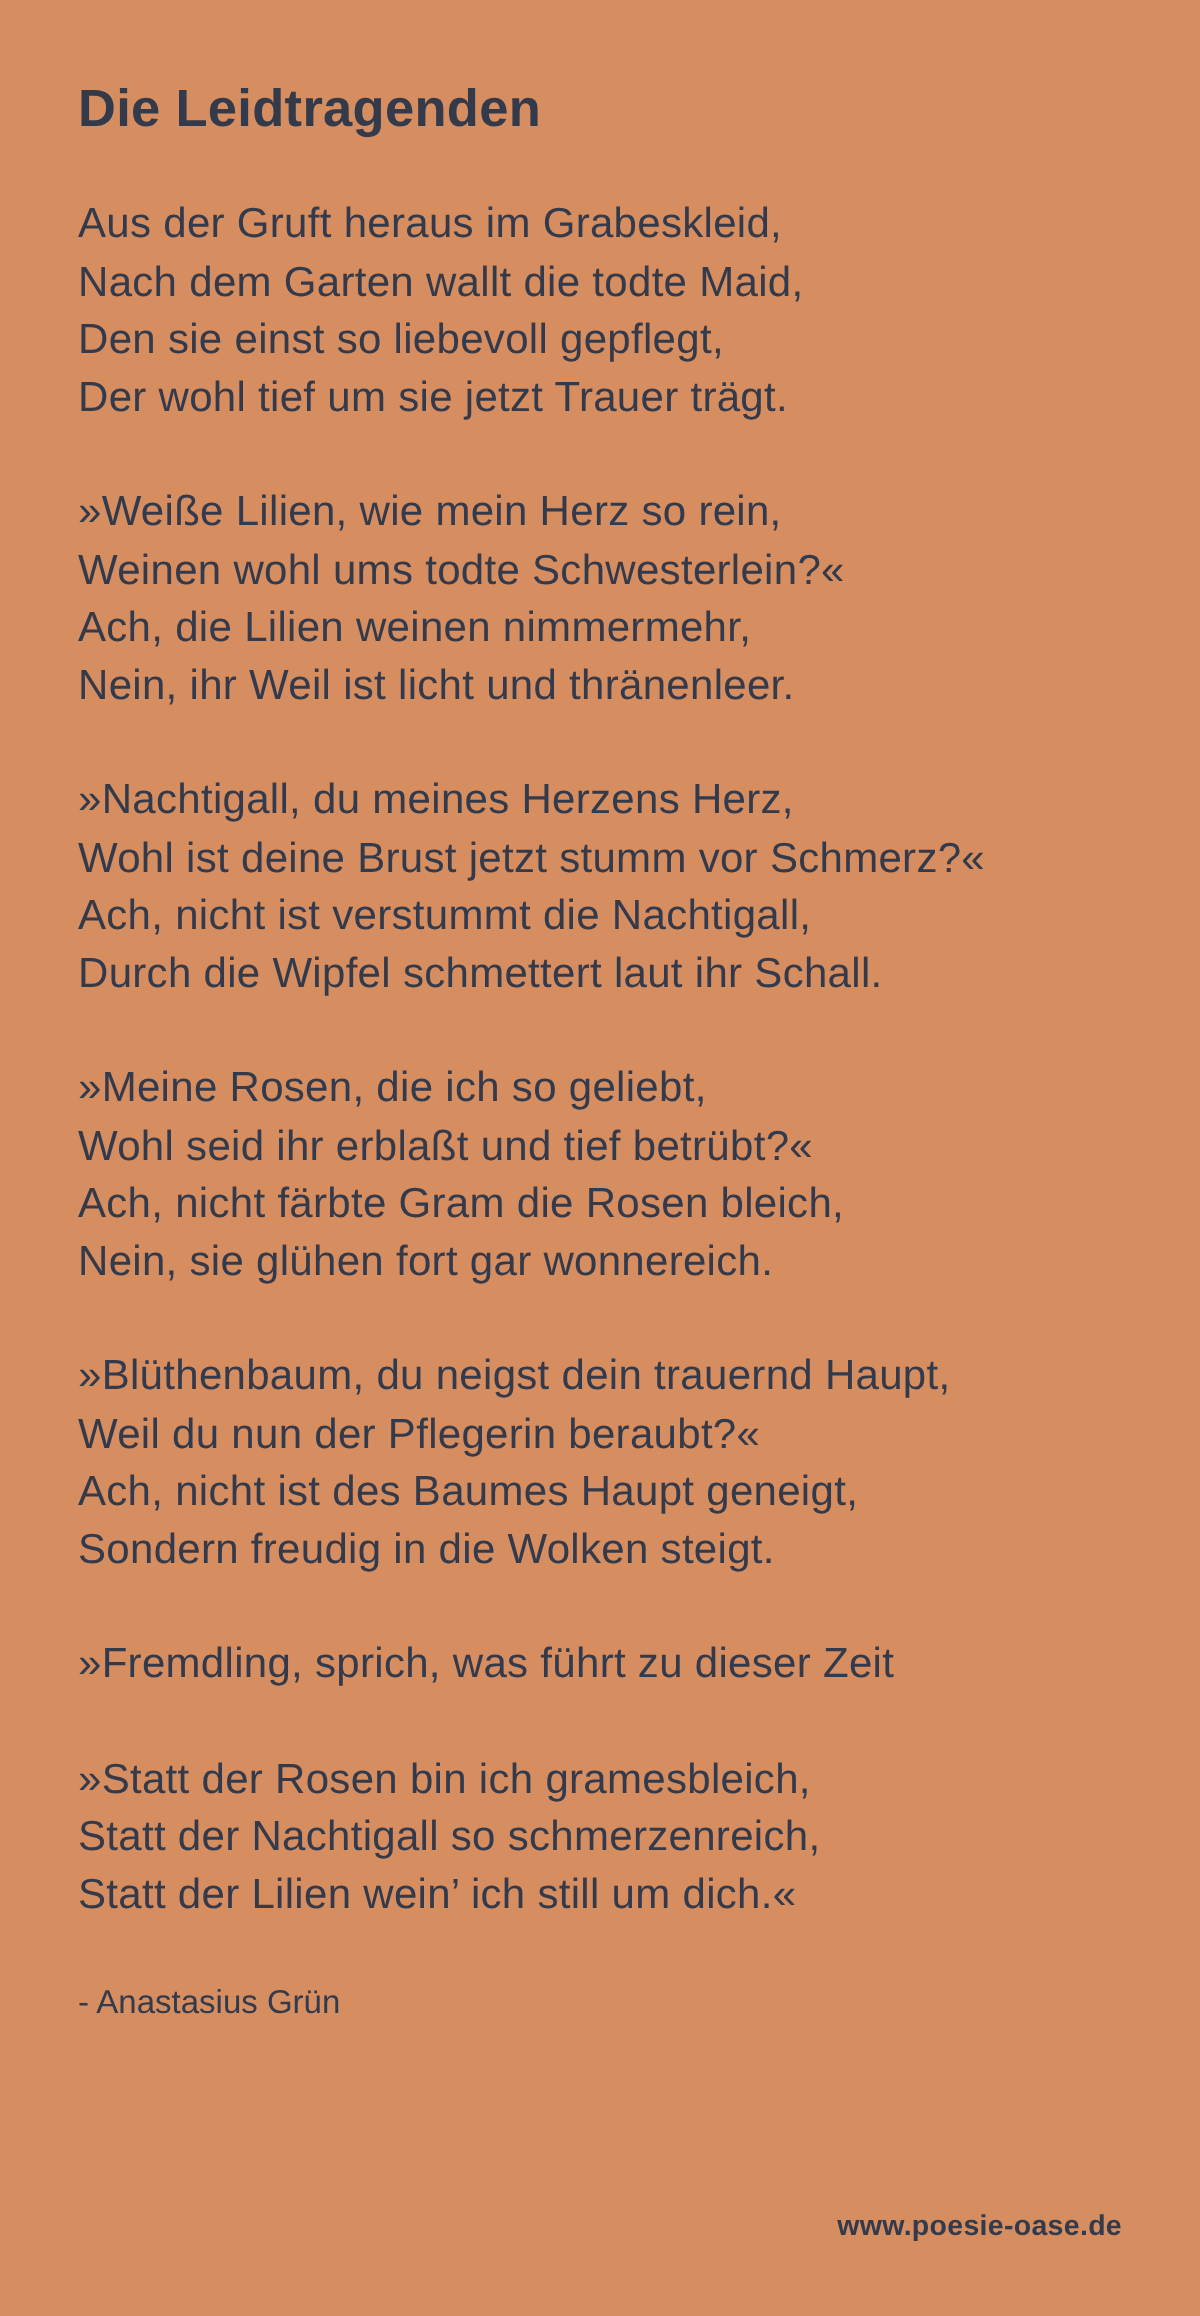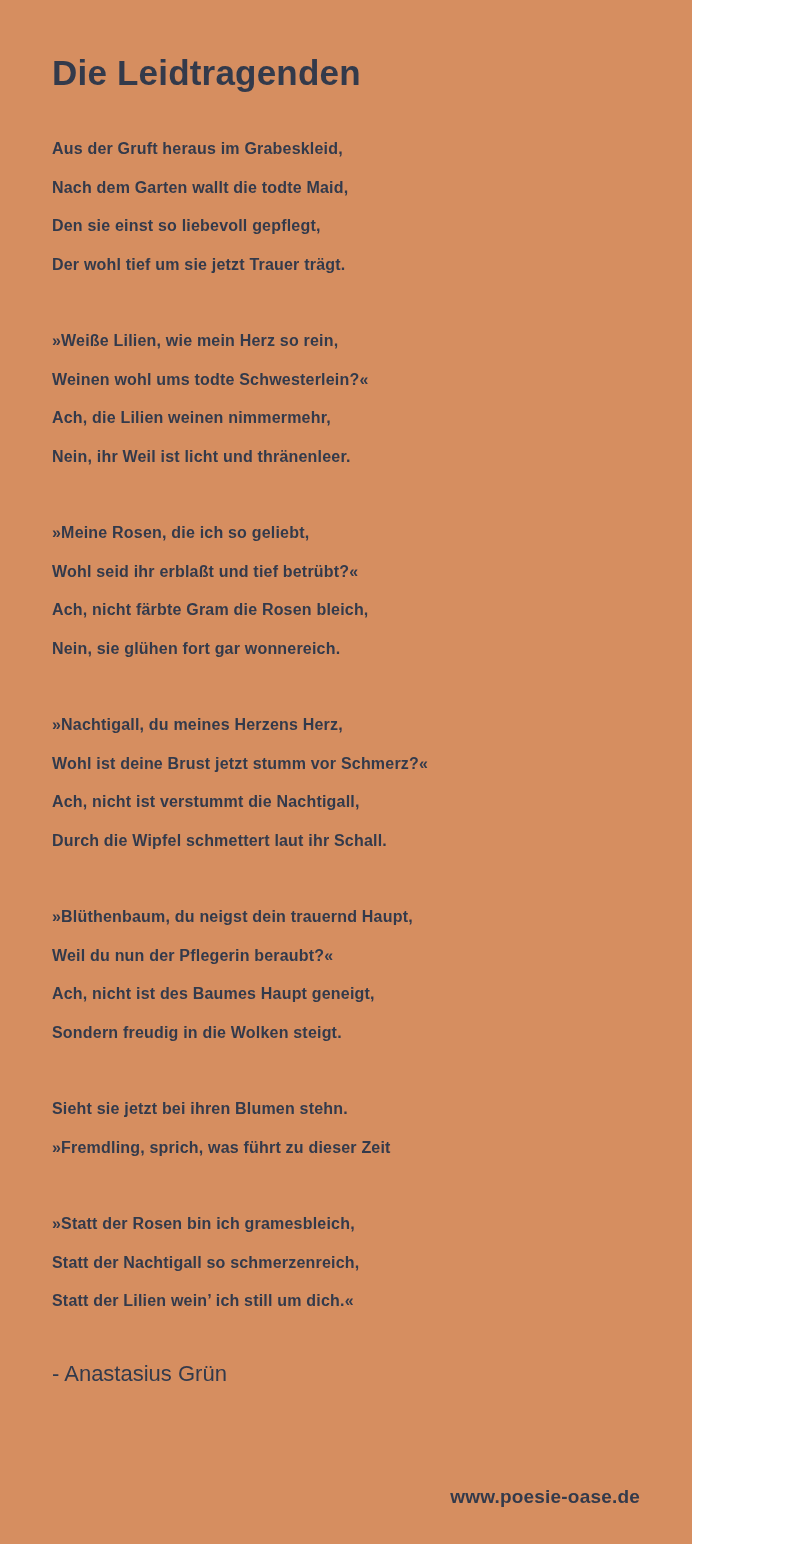--- a/index.html
+++ b/index.html
@@ -1,21 +1,21 @@
 <!DOCTYPE html>
 <html><head>
 <meta charset="utf-8">
 <style>
   html, body {
     margin: 0;
     padding: 0;
   }
   .page {
     position: relative;
-    width: 692px;
+    width: 800px;
     height: 1544px;
     background: #d68e60;
     font-family: "Liberation Sans", sans-serif;
     color: #333a4b;
     overflow: hidden;
     box-sizing: border-box;
   }
   .content {
     padding: 52px 52px 0 52px;
   }
@@ -23,36 +23,36 @@
     margin: 0 0 36px 0;
     font-size: 35px;
     line-height: 42px;
     font-weight: 700;
     letter-spacing: 0.2px;
   }
   .stanza {
     margin: 0 0 38px 0;
   }
   .poem-line {
-    font-size: 16px;
+    font-size: 28px;
     line-height: 38.5px;
-    font-weight: 700;
+    font-weight: 400;
     letter-spacing: 0.2px;
     white-space: nowrap;
   }
   .poem-author {
     margin-top: 2px;
     font-size: 22px;
     line-height: 30px;
     font-weight: 400;
   }
   .site-footer {
     position: absolute;
     right: 52px;
-    bottom: 36px;
+    bottom: 48px;
     font-size: 19px;
     font-weight: 600;
     letter-spacing: 0.2px;
   }
 </style>
 </head>
 <body>
 
 <div class="page">
   <div class="content">
@@ -67,42 +67,41 @@
     </div>
 
     <div class="stanza">
       <div class="poem-line">»Weiße Lilien, wie mein Herz so rein,</div>
       <div class="poem-line">Weinen wohl ums todte Schwesterlein?«</div>
       <div class="poem-line">Ach, die Lilien weinen nimmermehr,</div>
       <div class="poem-line">Nein, ihr Weil ist licht und thränenleer.</div>
     </div>
 
     <div class="stanza">
+      <div class="poem-line">»Nachtigall, du meines Herzens Herz,</div>
+      <div class="poem-line">Wohl ist deine Brust jetzt stumm vor Schmerz?«</div>
+      <div class="poem-line">Ach, nicht ist verstummt die Nachtigall,</div>
+      <div class="poem-line">Durch die Wipfel schmettert laut ihr Schall.</div>
+    </div>
+
+    <div class="stanza">
       <div class="poem-line">»Meine Rosen, die ich so geliebt,</div>
       <div class="poem-line">Wohl seid ihr erblaßt und tief betrübt?«</div>
       <div class="poem-line">Ach, nicht färbte Gram die Rosen bleich,</div>
       <div class="poem-line">Nein, sie glühen fort gar wonnereich.</div>
-    </div>
-
-    <div class="stanza">
-      <div class="poem-line">»Nachtigall, du meines Herzens Herz,</div>
-      <div class="poem-line">Wohl ist deine Brust jetzt stumm vor Schmerz?«</div>
-      <div class="poem-line">Ach, nicht ist verstummt die Nachtigall,</div>
-      <div class="poem-line">Durch die Wipfel schmettert laut ihr Schall.</div>
     </div>
 
     <div class="stanza">
       <div class="poem-line">»Blüthenbaum, du neigst dein trauernd Haupt,</div>
       <div class="poem-line">Weil du nun der Pflegerin beraubt?«</div>
       <div class="poem-line">Ach, nicht ist des Baumes Haupt geneigt,</div>
       <div class="poem-line">Sondern freudig in die Wolken steigt.</div>
     </div>
 
     <div class="stanza">
-      <div class="poem-line">Sieht sie jetzt bei ihren Blumen stehn.</div>
       <div class="poem-line">»Fremdling, sprich, was führt zu dieser Zeit</div>
     </div>
 
     <div class="stanza">
       <div class="poem-line">»Statt der Rosen bin ich gramesbleich,</div>
       <div class="poem-line">Statt der Nachtigall so schmerzenreich,</div>
       <div class="poem-line">Statt der Lilien wein’ ich still um dich.«</div>
     </div>
 
     <div class="poem-author">- Anastasius Grün</div>

